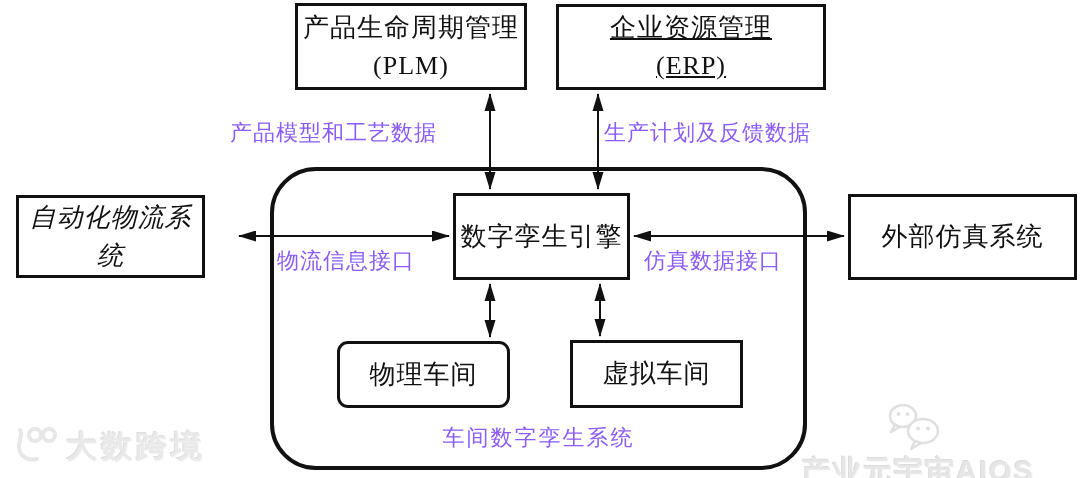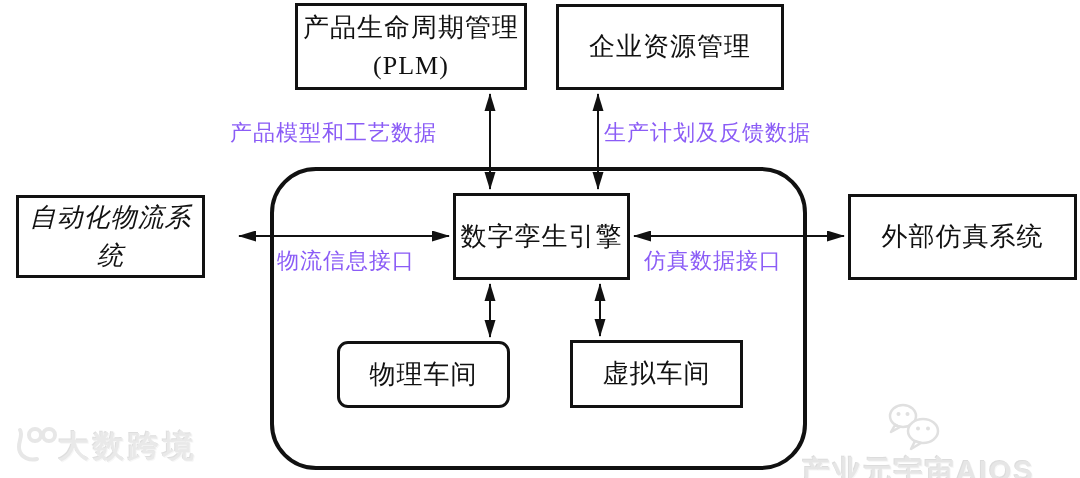--- a/index.html
+++ b/index.html
@@ -9,21 +9,21 @@
     font-family:"Liberation Serif","DejaVu Serif",serif;color:#111;
     overflow:hidden;
   }
   .arrow-layer{position:absolute;left:0;top:0;z-index:3;}
   .node{
     position:absolute;border:3px solid #111;background:#fff;z-index:4;
     display:flex;flex-direction:column;align-items:center;justify-content:center;
     text-align:center;font-size:26px;line-height:1.45;letter-spacing:1px;
   }
   #box-plm{left:295px;top:3px;width:232px;height:87px;}
-  #box-erp{left:556px;top:4px;width:228px;height:86px;}
+  #box-erp{left:556px;top:4px;width:270px;height:86px;text-decoration:underline;}
   #box-logistics{left:16px;top:195px;width:189px;height:83px;font-style:italic;}
   #box-external{left:848px;top:194px;width:229px;height:86px;}
   #box-engine{left:453px;top:193px;width:177px;height:87px;}
   #box-physical{left:337px;top:341px;width:173px;height:67px;border-radius:11px;}
   #box-virtual{left:570px;top:340px;width:173px;height:68px;}
   .container-rect{
     position:absolute;left:270px;top:167px;width:537px;height:303px;
     border:4px solid #111;border-radius:46px;background:transparent;z-index:1;
   }
   .edge-label{
@@ -34,21 +34,21 @@
   #lbl-erp-edge{left:604px;top:118px;}
   #lbl-logistics-edge{left:277px;top:246px;}
   #lbl-sim-edge{left:644px;top:246px;}
   #lbl-container{left:270px;top:423px;width:537px;text-align:center;letter-spacing:2px;}
   .watermark{
     position:absolute;z-index:6;display:flex;align-items:center;
     font-family:"Liberation Sans","DejaVu Sans",sans-serif;font-weight:bold;
   }
   #wm-left{left:8px;top:424px;}
   #wm-left .wm-text{
-    font-size:31px;letter-spacing:4px;color:#e9e9e9;
+    margin-left:8px;font-size:31px;letter-spacing:4px;color:#e9e9e9;
     text-shadow:1px 1px 0 #f7f7f7,-1px -1px 0 #dedede;
   }
   #wm-right{left:795px;top:402px;flex-direction:column;}
   #wm-right .wm-text{
     margin-left:6px;font-size:29px;letter-spacing:2px;color:#e6e6e6;
     text-shadow:1px 1px 0 #f7f7f7,-1px -1px 0 #dcdcdc;
   }
 </style>
 </head>
 <body>
@@ -73,20 +73,21 @@
     <line x1="239" y1="236" x2="449" y2="236" stroke="#111" stroke-width="2" marker-start="url(#ah-start)" marker-end="url(#ah-end)"></line>
     <line x1="634" y1="236" x2="844" y2="236" stroke="#111" stroke-width="2" marker-start="url(#ah-start)" marker-end="url(#ah-end)"></line>
   </svg>
 
   <div class="node" id="box-plm">
     <div>产品生命周期管理</div>
     <div>(PLM)</div>
   </div>
   <div class="node" id="box-erp">
     <div>企业资源管理</div>
+    <div>(ERP)</div>
   </div>
   <div class="node" id="box-logistics">
     <div>自动化物流系统</div>
   </div>
   <div class="node" id="box-external">
     <div>外部仿真系统</div>
   </div>
   <div class="node" id="box-engine">
     <div>数字孪生引擎</div>
   </div>
@@ -94,20 +95,21 @@
     <div>物理车间</div>
   </div>
   <div class="node" id="box-virtual">
     <div>虚拟车间</div>
   </div>
 
   <div class="edge-label" id="lbl-plm-edge">产品模型和工艺数据</div>
   <div class="edge-label" id="lbl-logistics-edge">物流信息接口</div>
   <div class="edge-label" id="lbl-erp-edge">生产计划及反馈数据</div>
   <div class="edge-label" id="lbl-sim-edge">仿真数据接口</div>
+  <div class="edge-label" id="lbl-container">车间数字孪生系统</div>
 
   <div class="watermark" id="wm-left">
     <svg width="50" height="46" viewBox="0 0 50 46">
       <g fill="none" stroke="#e7e7e7" stroke-width="4" stroke-linecap="round">
         <path d="M12 6 C16 12 8 20 12 28 C14 33 21 37 29 35"></path>
         <circle cx="27" cy="11" r="6"></circle>
         <circle cx="41" cy="11" r="6"></circle>
       </g>
     </svg>
     <span class="wm-text">大数跨境</span>

